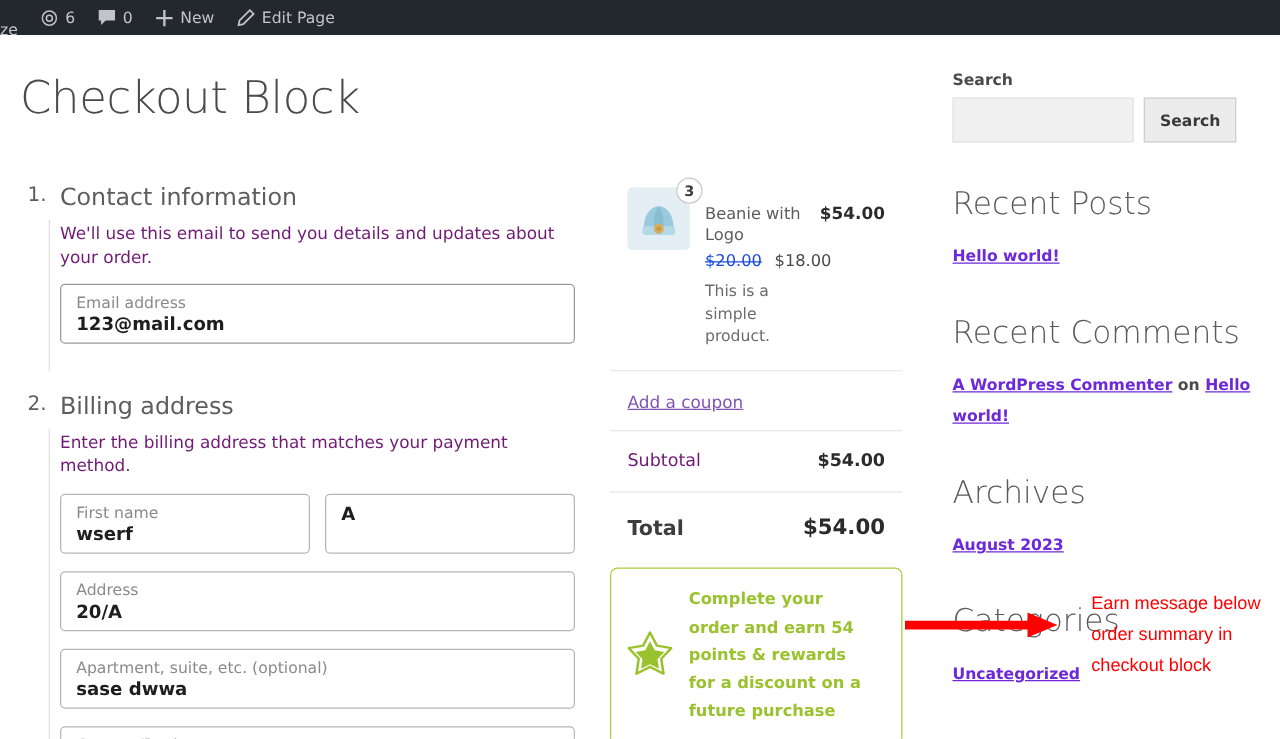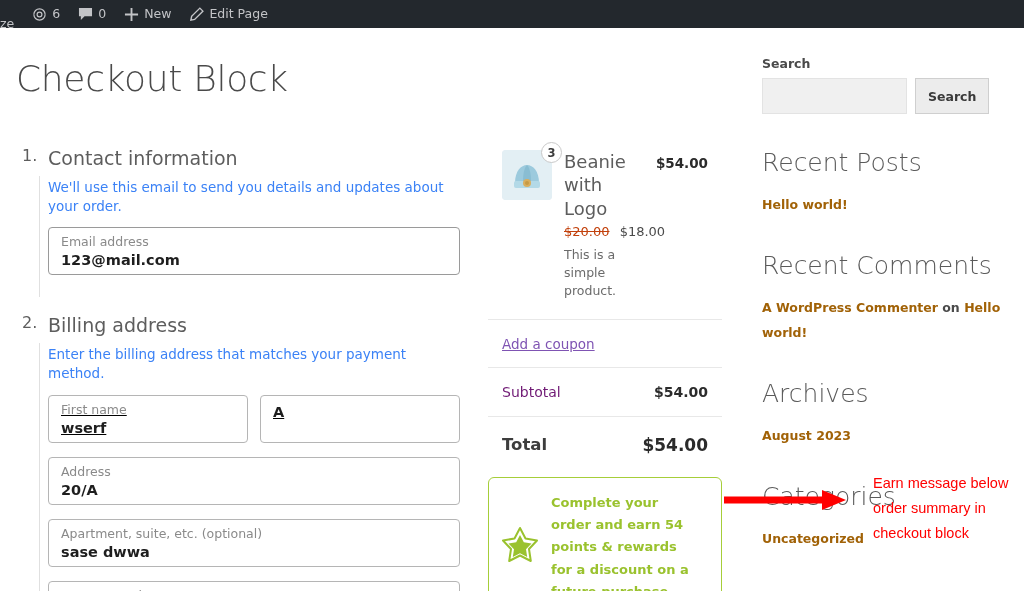--- a/index.html
+++ b/index.html
@@ -88,21 +88,21 @@
   }
   .step-title {
     font-size: 19px;
     font-weight: 400;
     color: #5d5d5d;
     line-height: 1.3;
     margin-bottom: 7px;
   }
   .step-desc {
     font-size: 13.5px;
-    color: #3b82f6;
+    color: #701a75;
     margin-bottom: 12px;
     line-height: 1.4;
   }
 
   .field {
     position: relative;
     border: 1px solid #b5b5b5;
     border-radius: 4px;
     height: 48px;
     padding: 6px 12px 0 12px;
@@ -117,21 +117,21 @@
     display: block;
   }
   .field-value {
     font-size: 14.5px;
     color: #1e1e1e;
     font-weight: 600;
     line-height: 1.3;
     display: block;
     margin-top: 1px;
   }
-  .row2 { display: flex; gap: 12px; text-decoration: underline; }
+  .row2 { display: flex; gap: 12px; }
   .row2 .field { flex: 1; }
 
   
   .summary-col {
     position: absolute;
     left: 488px;
     top: 118px;
     width: 234px;
   }
   .summary-head {
@@ -174,24 +174,24 @@
     align-items: center;
     justify-content: center;
   }
   .item-body { flex: 1; min-width: 0; }
   .item-line1 {
     display: flex;
     justify-content: space-between;
     align-items: baseline;
     gap: 6px;
   }
-  .item-name { font-size: 18px; color: #5d5d5d; line-height: 1.3; }
+  .item-name { font-size: 13px; color: #5d5d5d; line-height: 1.3; margin-top: 14px; }
   .item-total { font-size: 13.5px; color: #2b2b2b; font-weight: 700; white-space: nowrap; }
   .item-prices { margin-top: 4px; font-size: 13px; }
-  .price-old { color: #c2410c; text-decoration: line-through; margin-right: 6px; }
+  .price-old { color: #1d4ed8; text-decoration: line-through; margin-right: 6px; }
   .price-new { color: #4a4a4a; }
   .item-desc {
     margin-top: 7px;
     font-size: 12.5px;
     color: #6b6b6b;
     line-height: 1.45;
     max-width: 96px;
   }
 
   .coupon-row {
@@ -275,21 +275,22 @@
     font-size: 25px;
     font-weight: 300;
     color: #5a5a5a;
     line-height: 1.2;
   }
   .widget { margin-top: 34px; }
   .widget-list { margin-top: 14px; }
   .widget-link {
     font-size: 12.5px;
     font-weight: 700;
-    color: #a16207;
+    color: #6d28d9;
+    text-decoration: underline;
     line-height: 2.0;
     cursor: pointer;
   }
   .widget-plain {
     font-size: 12.5px;
     color: #4a4a4a;
     font-weight: 700;
   }
 
   

